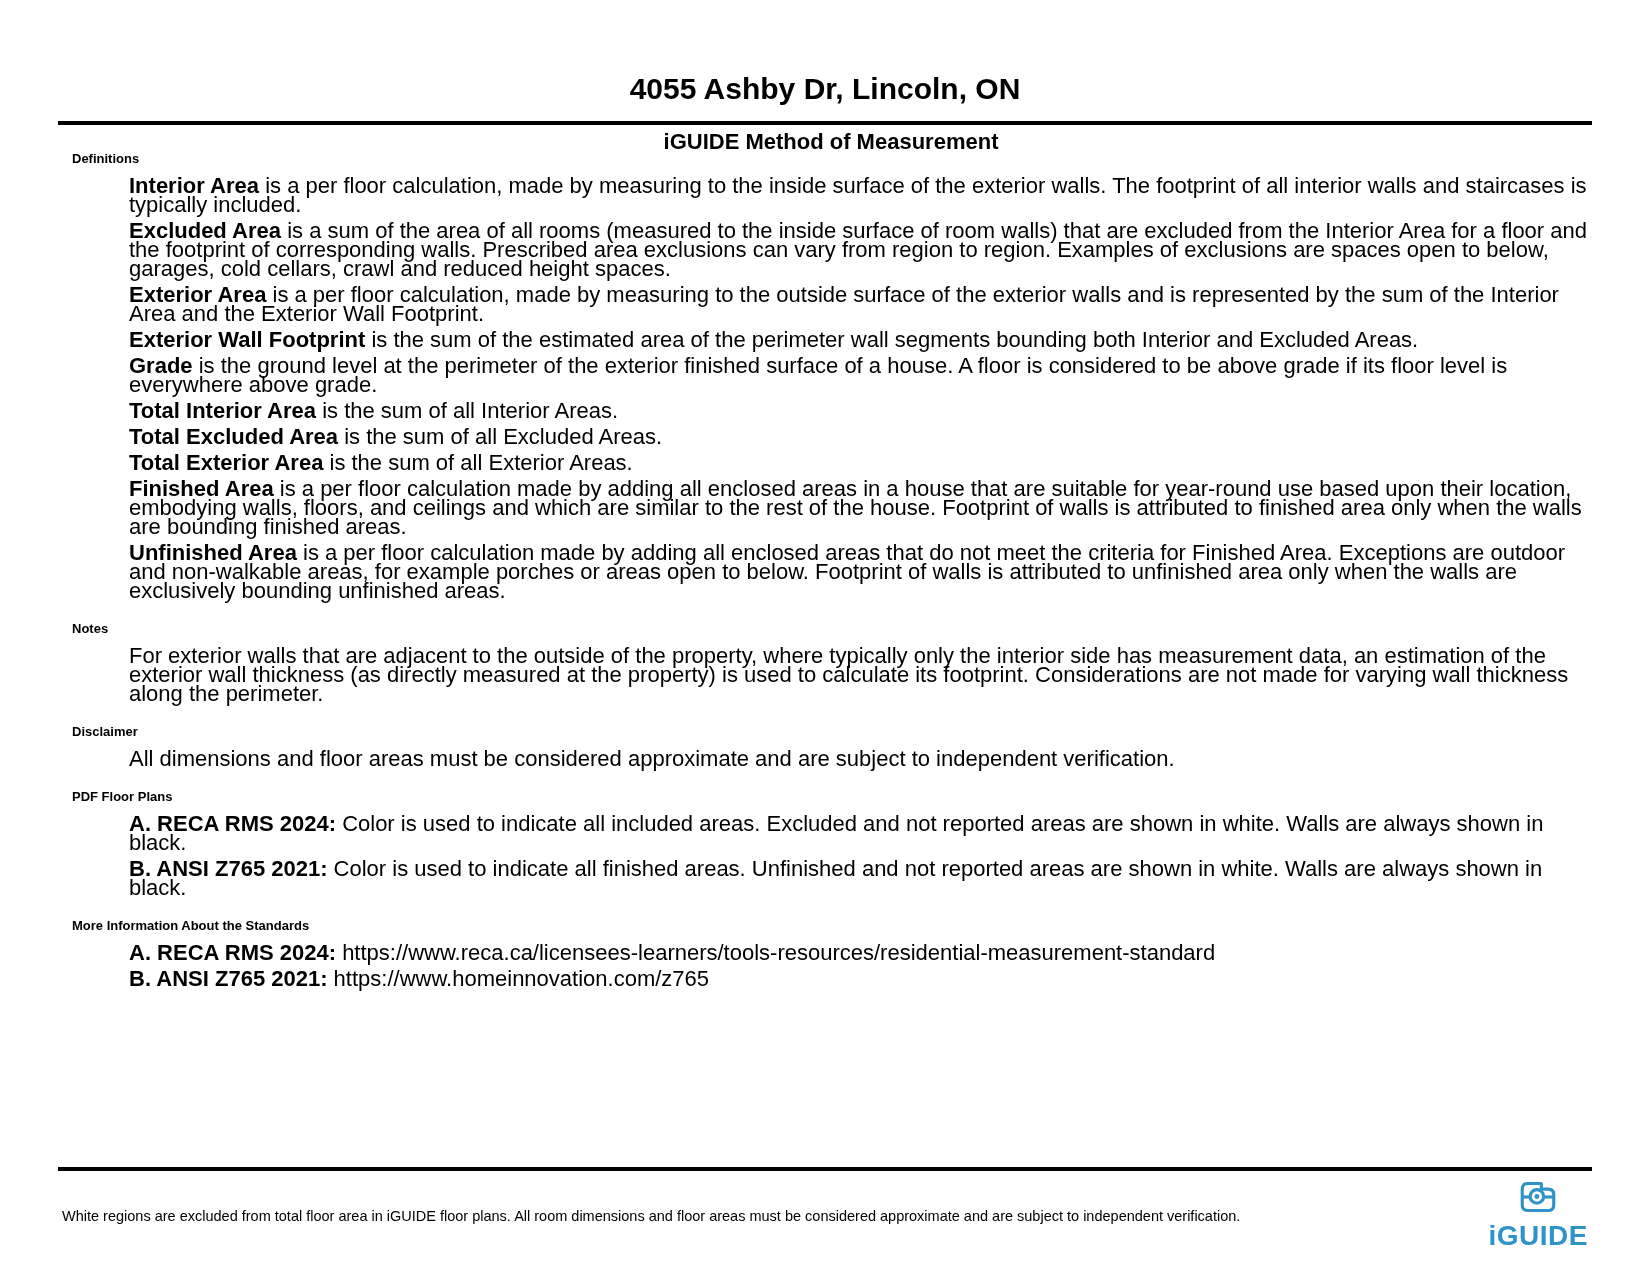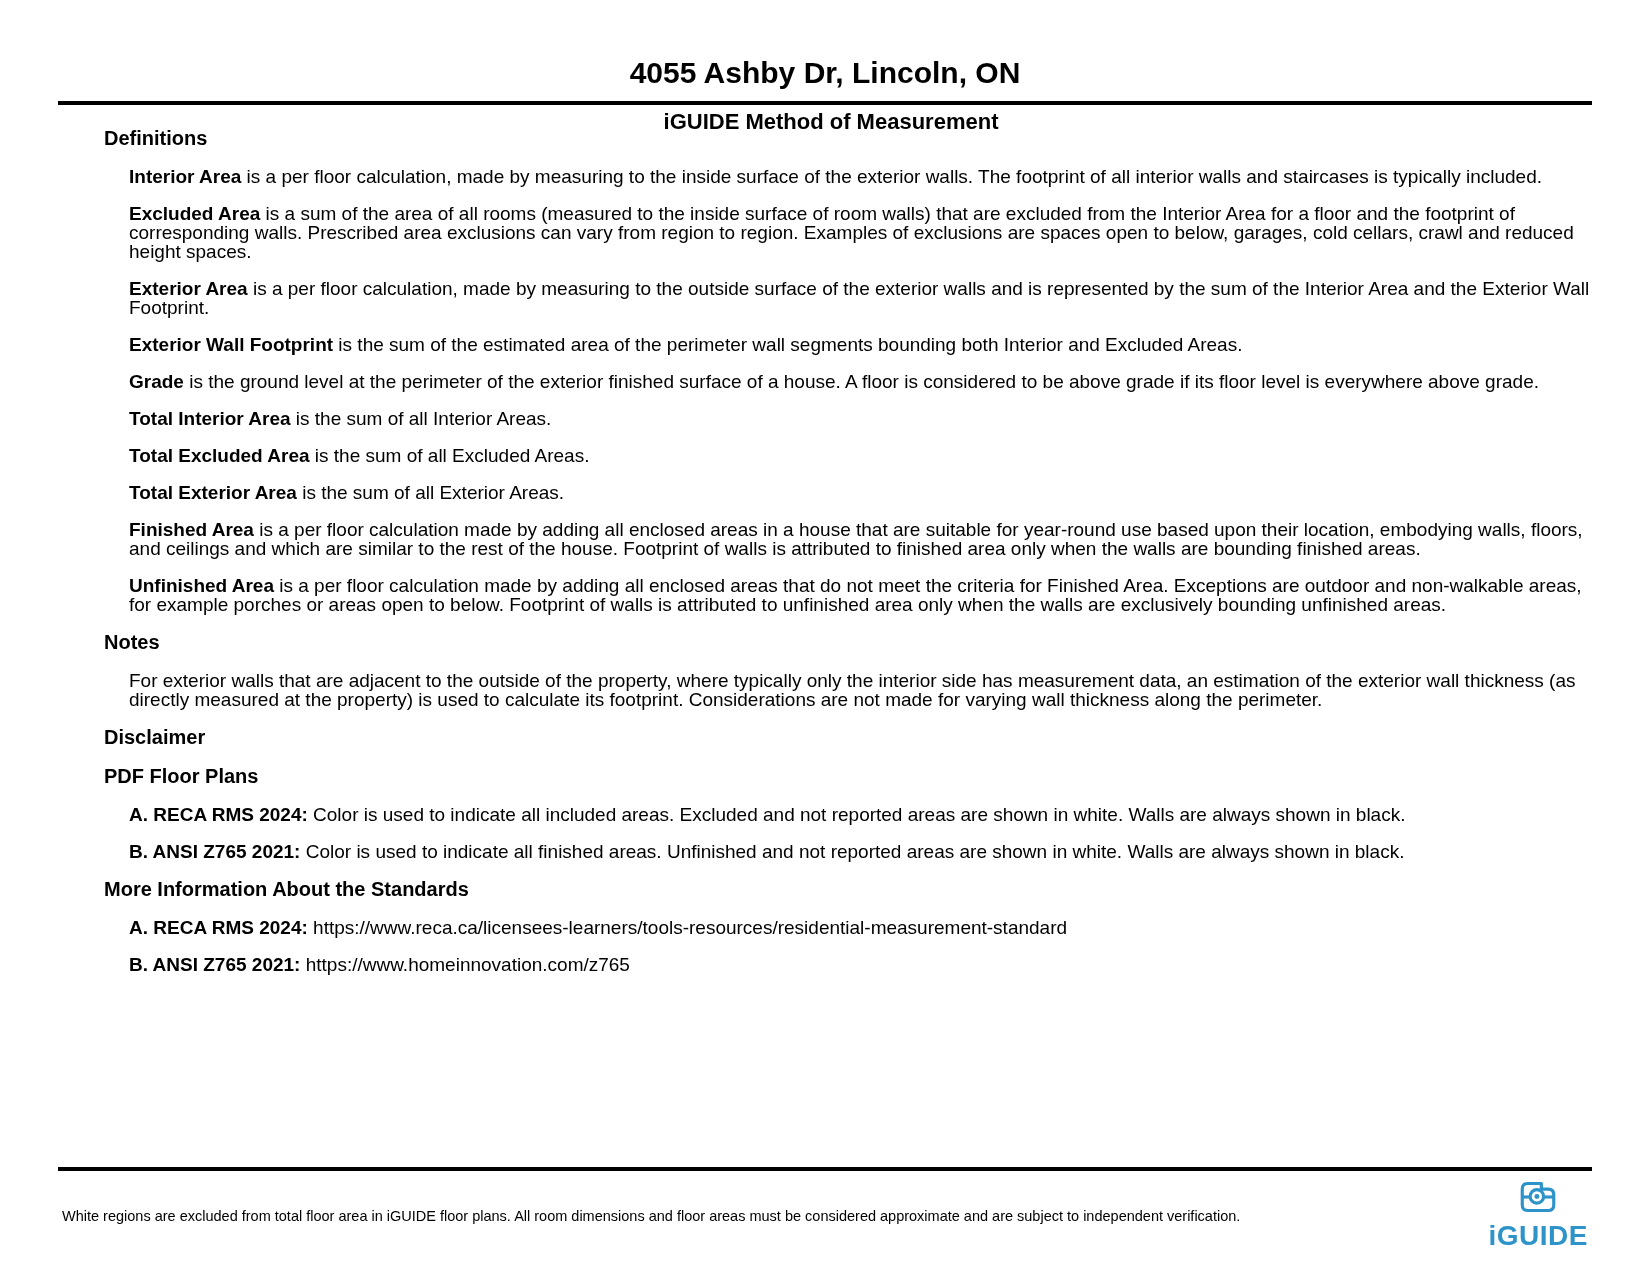--- a/index.html
+++ b/index.html
@@ -4,41 +4,41 @@
 <style>
   html, body { margin:0; padding:0; background:#ffffff; }
   body {
     width:1650px; height:1275px;
     font-family:"Liberation Sans", sans-serif;
     color:#000;
   }
   .page { position:relative; width:1650px; height:1275px; overflow:hidden; background:#fff; }
 
   .title {
-    margin:0; padding-top:57px;
+    margin:16px; padding-top:57px;
     text-align:center; font-size:30px; font-weight:bold; line-height:32px;
   }
   .rule {
     border:none; border-top:4px solid #000;
     margin:12px 58px 0 58px; height:0;
   }
   .subtitle {
     margin:5px 0 0 12px;
     text-align:center; font-size:22px; font-weight:bold; line-height:24px;
   }
 
   .sec-heading {
-    margin:18px 70px 0 104px;
-    font-size:20px; font-weight:bold; line-height:21px;
+    margin:18px 70px 0 72px;
+    font-size:13px; font-weight:bold; line-height:21px;
   }
   .sec-heading.first { margin-top:-6px; }
 
   .para {
-    margin:18px 60px 0 129px;
-    font-size:19px; line-height:19px;
+    margin:7px 60px 0 129px;
+    font-size:22px; line-height:19px;
   }
   .para b { font-weight:bold; }
 
   .footer { position:absolute; left:0; top:1167px; width:1650px; }
   .footer-row {
     display:flex; justify-content:space-between; align-items:center;
     margin:10px 62px 0 62px;
   }
   .footer-note { font-size:14.5px; line-height:17px; }
 
@@ -67,20 +67,21 @@
   <p class="para"><b>Total Interior Area</b><span> is the sum of all Interior Areas.</span></p>
   <p class="para"><b>Total Excluded Area</b><span> is the sum of all Excluded Areas.</span></p>
   <p class="para"><b>Total Exterior Area</b><span> is the sum of all Exterior Areas.</span></p>
   <p class="para"><b>Finished Area</b><span> is a per floor calculation made by adding all enclosed areas in a house that are suitable for year-round use based upon their location, embodying walls, floors, and ceilings and which are similar to the rest of the house. Footprint of walls is attributed to finished area only when the walls are bounding finished areas.</span></p>
   <p class="para"><b>Unfinished Area</b><span> is a per floor calculation made by adding all enclosed areas that do not meet the criteria for Finished Area. Exceptions are outdoor and non-walkable areas, for example porches or areas open to below. Footprint of walls is attributed to unfinished area only when the walls are exclusively bounding unfinished areas.</span></p>
 
   <h3 class="sec-heading">Notes</h3>
   <p class="para"><span>For exterior walls that are adjacent to the outside of the property, where typically only the interior side has measurement data, an estimation of the exterior wall thickness (as directly measured at the property) is used to calculate its footprint. Considerations are not made for varying wall thickness along the perimeter.</span></p>
 
   <h3 class="sec-heading">Disclaimer</h3>
+  <p class="para"><span>All dimensions and floor areas must be considered approximate and are subject to independent verification.</span></p>
 
   <h3 class="sec-heading">PDF Floor Plans</h3>
   <p class="para"><b>A. RECA RMS 2024:</b><span> Color is used to indicate all included areas. Excluded and not reported areas are shown in white. Walls are always shown in black.</span></p>
   <p class="para"><b>B. ANSI Z765 2021:</b><span> Color is used to indicate all finished areas. Unfinished and not reported areas are shown in white. Walls are always shown in black.</span></p>
 
   <h3 class="sec-heading">More Information About the Standards</h3>
   <p class="para"><b>A. RECA RMS 2024:</b><span> https://www.reca.ca/licensees-learners/tools-resources/residential-measurement-standard</span></p>
   <p class="para"><b>B. ANSI Z765 2021:</b><span> https://www.homeinnovation.com/z765</span></p>
 
   <div class="footer">

